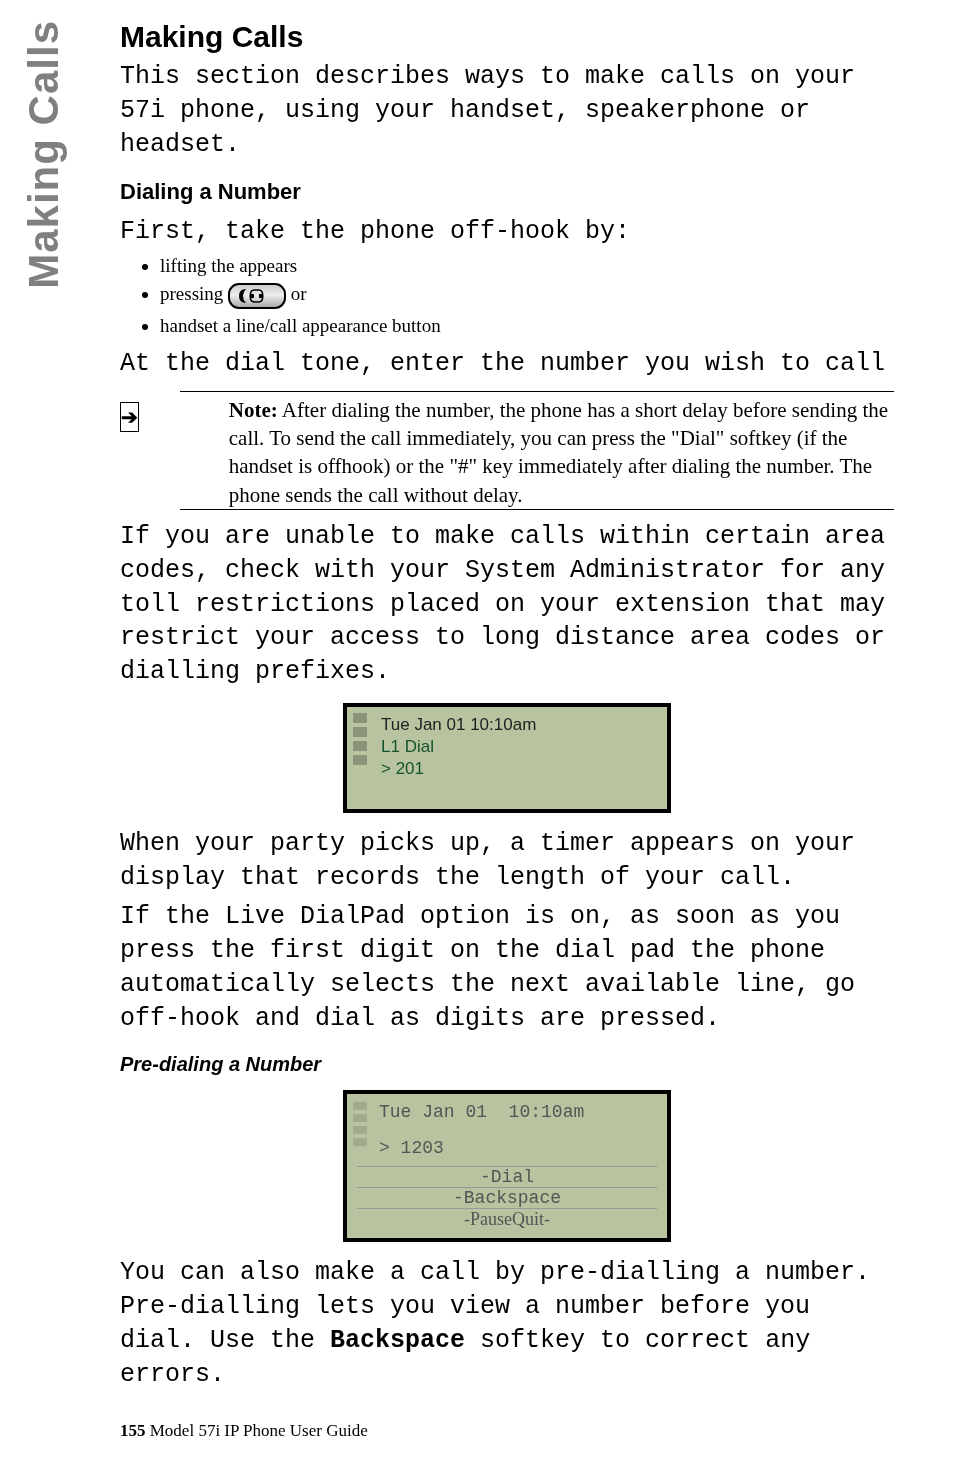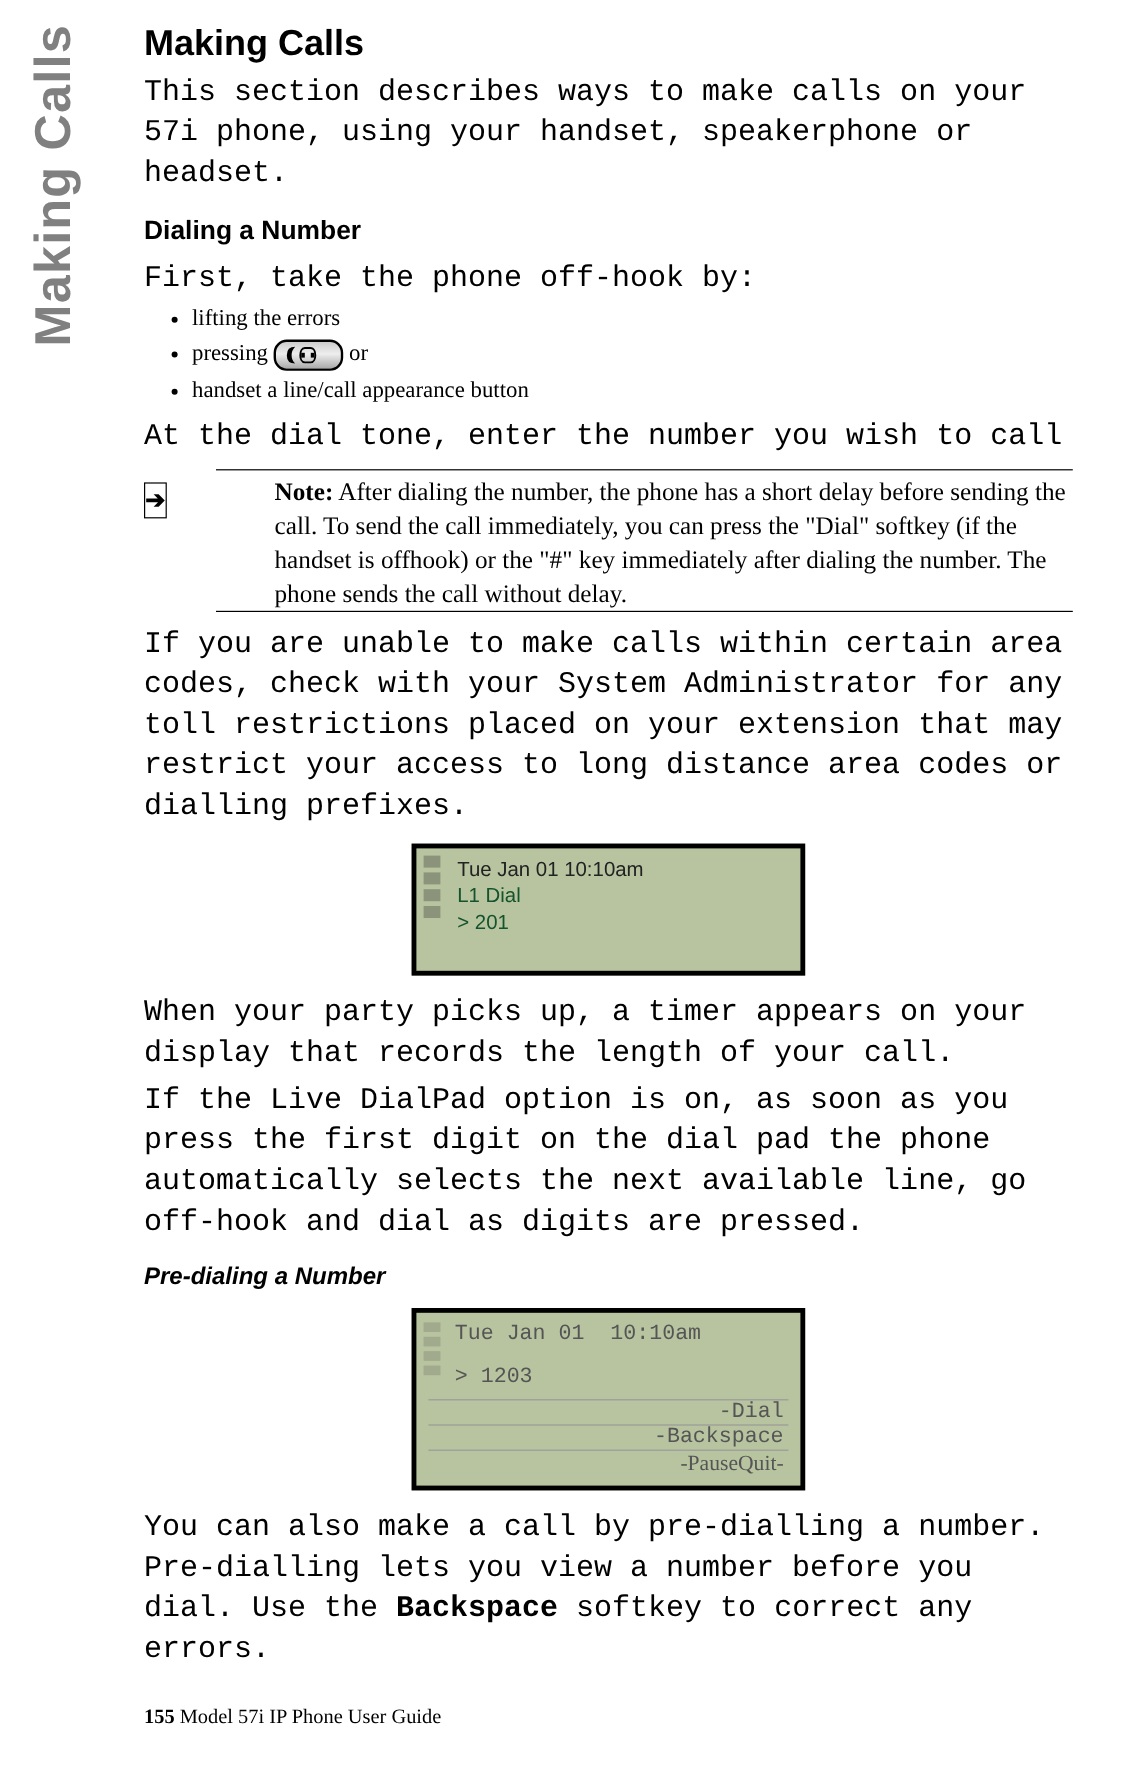--- a/index.html
+++ b/index.html
@@ -165,21 +165,21 @@
   .lcd-softkeys {
     display: flex;
     flex-direction: column;
     margin-top: 8px;
     font-size: 18px;
     color: #555;
     border-top: 1px solid #999;
   }
   .lcd-sk-row {
     display: flex;
-    justify-content: flex-end;
+    justify-content: center;
     border-bottom: 1px solid #999;
     padding: 0 4px;
   }
   .lcd-sk-row:last-child { border-bottom: none; font-family: Liberation Serif, serif; }
   .footer {
     position: absolute;
     bottom: 34px;
     left: 120px;
     font-size: 17px;
   }
@@ -206,21 +206,21 @@
 <div class="page">
   <div class="side-tab">Making Calls</div>
 
   <h1 class="section">Making Calls</h1>
   <p class="body">This section describes ways to make calls on your 57i phone, using your handset, speakerphone or headset.</p>
 
   <h2 class="subsection">Dialing a Number</h2>
   <p class="body">First, take the phone off-hook by:</p>
 
   <ul class="bullets">
-    <li>lifting the errors</li>
+    <li>lifting the appears</li>
     <li>
       <span>pressing </span>
       <span class="handsfree-key">
         <svg width="42" height="18" viewBox="0 0 42 18">
           <path d="M3 9 Q3 2 10 2 Q7 5 7 9 Q7 13 10 16 Q3 16 3 9 Z" fill="#000"></path>
           <path d="M18 3 C13 3 13 15 18 15 L23 15 C28 15 28 3 23 3 Z" fill="none" stroke="#000" stroke-width="1.6"></path>
           <rect x="15" y="7" width="3" height="4" fill="#000"></rect>
           <rect x="23" y="7" width="3" height="4" fill="#000"></rect>
         </svg>
       </span>

